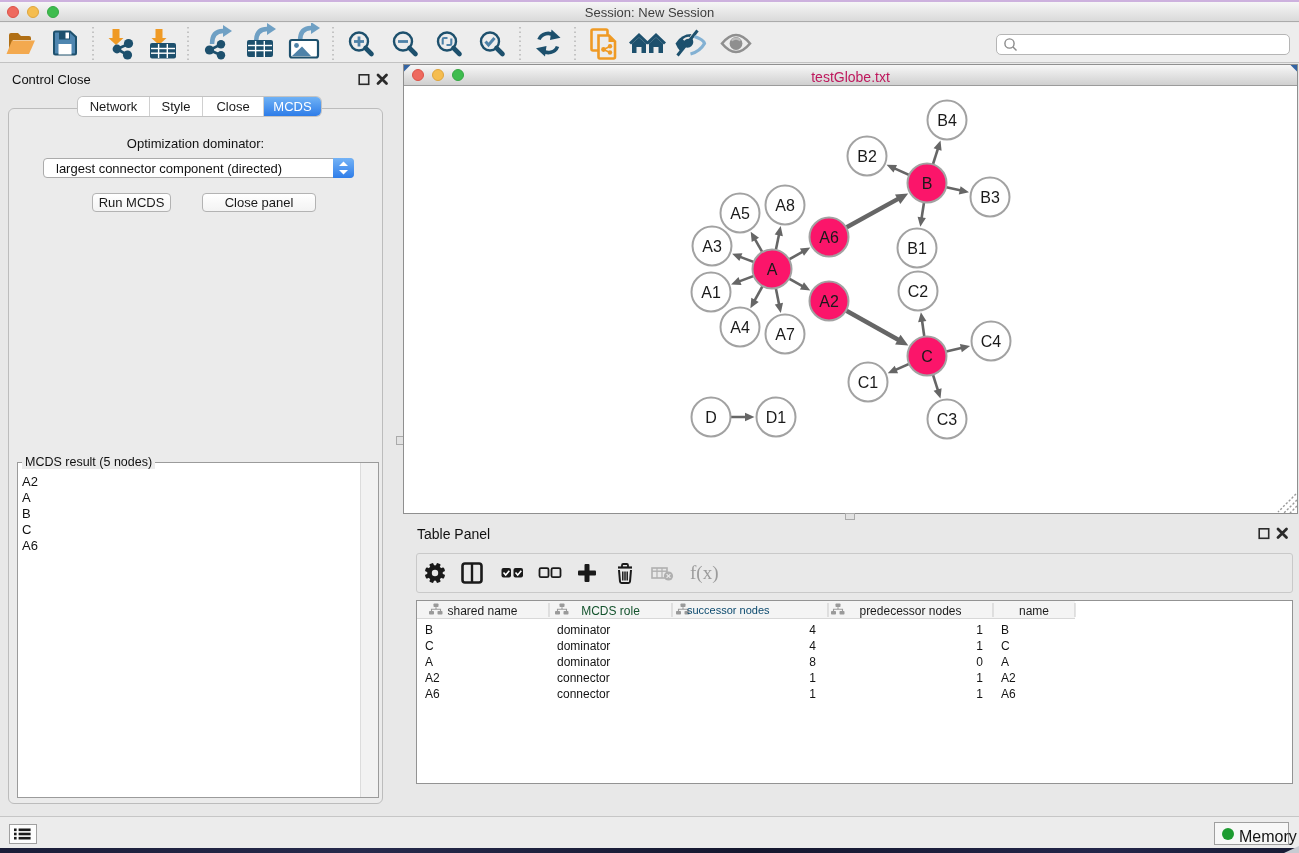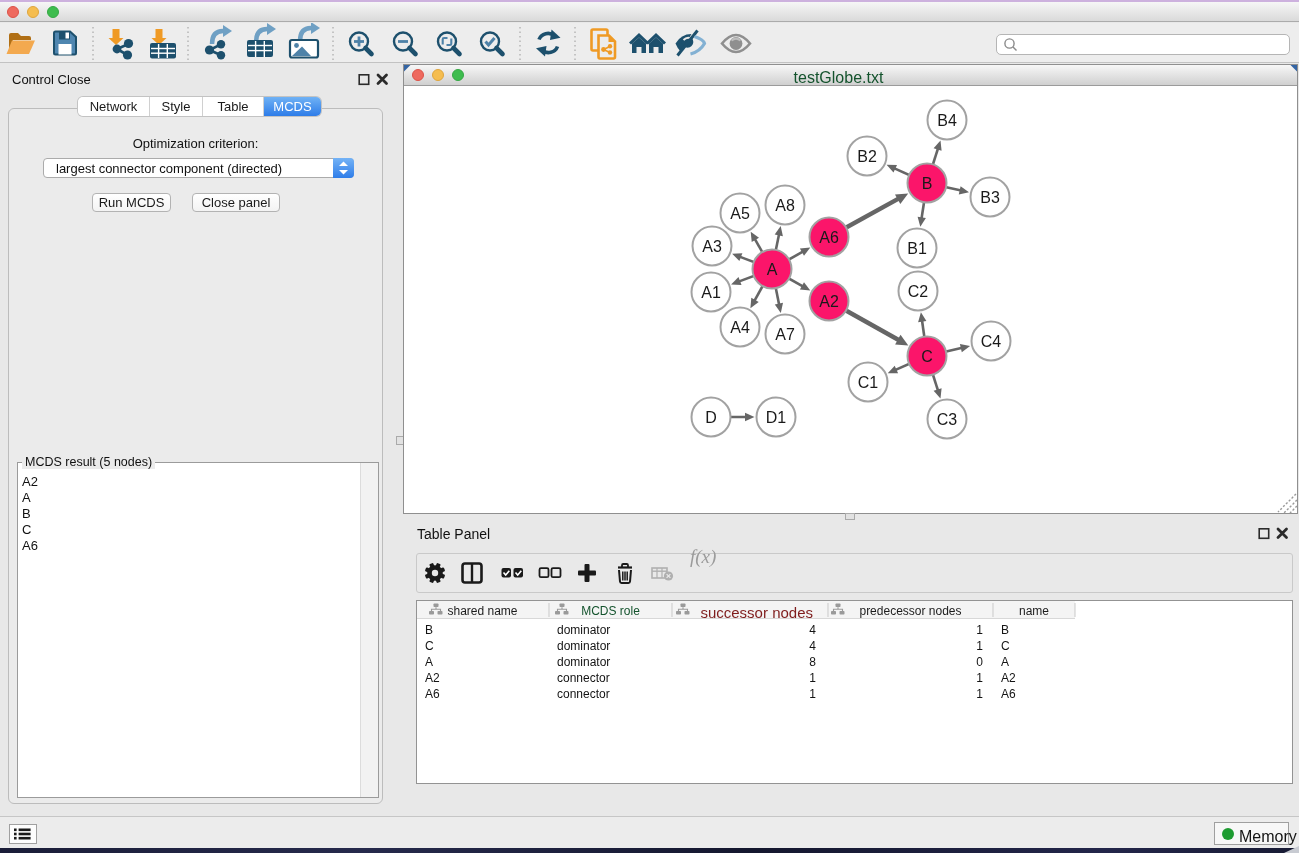--- a/index.html
+++ b/index.html
@@ -11,20 +11,21 @@
 .seg .sel{background:linear-gradient(#70b2f5,#2d7ce8);color:#fff}
 .btn{position:absolute;background:linear-gradient(#ffffff,#f3f3f3);border:1px solid #b3b3b3;border-radius:4px;font-size:13px;color:#1a1a1a;text-align:center}
 </style></head><body>
 <div id="app">
 
 <div class="abs" style="left:0;top:0;width:1299px;height:2px;background:#cdb1de"></div>
 <div class="abs" style="left:0;top:2px;width:1299px;height:20px;background:linear-gradient(#f6f6f6,#dadada);border-bottom:1px solid #ababab"></div>
 <div class="tl" style="left:7px;top:6px;background:#ee6a5f;border:1px solid #dc5248"></div>
 <div class="tl" style="left:27px;top:6px;background:#f5bd4f;border:1px solid #dfa53c"></div>
 <div class="tl" style="left:47px;top:6px;background:#3ebc4e;border:1px solid #35a844"></div>
+<div class="abs" style="left:0;top:5px;width:1299px;text-align:center;font-size:13px;color:#3e3e3e">Session: New Session</div>
 <div class="abs" style="left:0;top:23px;width:1299px;height:40px;background:#ededed;border-bottom:1px solid #c2c2c2"></div>
 <svg class="abs" style="left:0;top:23px" width="770" height="40">
       <line x1="93" y1="4" x2="93" y2="37" stroke="#9a9a9a" stroke-width="1" stroke-dasharray="1.5,3"></line>
       <line x1="188" y1="4" x2="188" y2="37" stroke="#9a9a9a" stroke-width="1" stroke-dasharray="1.5,3"></line>
       <line x1="333" y1="4" x2="333" y2="37" stroke="#9a9a9a" stroke-width="1" stroke-dasharray="1.5,3"></line>
       <line x1="520" y1="4" x2="520" y2="37" stroke="#9a9a9a" stroke-width="1" stroke-dasharray="1.5,3"></line>
       <line x1="575" y1="4" x2="575" y2="37" stroke="#9a9a9a" stroke-width="1" stroke-dasharray="1.5,3"></line>
       <path d="M9,29 L9,12 Q9,10 11,10 L18,10 L21,13 L29,13 Q31,13 31,15 L31,17 L13,17 Z" fill="#b06f15"></path>
       <path d="M6.5,31 L12,17.5 L35,17.5 L29,31 Z" fill="#f3a94f"></path>
       <path d="M54,10 Q54,8.5 55.5,8.5 L70,8.5 L76,14 L76,30 Q76,31.5 74.5,31.5 L55.5,31.5 Q54,31.5 54,30 Z" fill="#4f86b0" stroke="#1d506d" stroke-width="2"></path>
@@ -126,50 +127,50 @@
     </svg>
 
 <div class="abs" style="left:12px;top:72px;font-size:13px;color:#111">Control Close</div>
 <svg class="abs" style="left:358px;top:73px" width="32" height="13">
 <rect x="1.2" y="1.8" width="9.5" height="9.5" fill="none" stroke="#2b2b2b" stroke-width="1.6"></rect>
 <path d="M20,2 l8.5,8.5 M28.5,2 L20,10.5" stroke="#2b2b2b" stroke-width="2.8" stroke-linecap="round"></path>
     </svg>
 <div class="seg" style="left:78px;top:97px;height:19px">
 <div style="width:72px">Network</div>
       <div style="width:53px">Style</div>
-      <div style="width:61px">Table</div>
+      <div style="width:61px">Close</div>
       <div class="sel" style="width:57px">MCDS</div>
 </div>
 <div class="abs" style="left:8px;top:108px;width:375px;height:696px;background:#ebebeb;border:1px solid #bcbcbc;border-radius:6px"></div>
-<div class="abs" style="left:8px;top:136px;width:375px;text-align:center;font-size:13px;color:#111">Optimization criterion:</div>
+<div class="abs" style="left:8px;top:136px;width:375px;text-align:center;font-size:13px;color:#111">Optimization dominator:</div>
 <div class="abs" style="left:43px;top:158px;width:311px;height:20px;background:#fff;border:1px solid #ababab;border-radius:4px"></div>
 <div class="abs" style="left:56px;top:161px;font-size:13px;color:#111">largest connector component (directed)</div>
 <div class="abs" style="left:333px;top:158px;width:21px;height:20px;background:linear-gradient(#74b3f6,#2e7de9);border-radius:0 4px 4px 0"></div>
 <svg class="abs" style="left:336px;top:160px" width="15" height="16">
       <polygon points="7.5,1.5 12,6 3,6" fill="#fff"></polygon>
       <polygon points="7.5,14.5 12,10 3,10" fill="#fff"></polygon>
     </svg>
 <div class="btn" style="left:92px;top:193px;width:79px;height:19px;line-height:17px">Run MCDS</div>
-<div class="btn" style="left:192px;top:193px;width:88px;height:19px;line-height:17px">Close panel</div>
+<div class="btn" style="left:202px;top:193px;width:114px;height:19px;line-height:17px">Close panel</div>
 <div class="abs" style="left:17px;top:462px;width:362px;height:336px;background:#fff;border:1px solid #9b9b9b"></div>
 <div class="abs" style="left:360px;top:463px;width:18px;height:334px;background:#f2f2f2;border-left:1px solid #dcdcdc"></div>
 <div class="abs" style="left:22px;top:455px;font-size:12.5px;color:#111;background:#ebebeb;padding:0 3px">MCDS result (5 nodes)</div>
 <div class="abs" style="left:22px;top:474px;font-size:13px;color:#111;line-height:16px">A2<br>A<br>B<br>C<br>A6</div>
 <div class="abs" style="left:396px;top:436px;width:8px;height:9px;background:#e2e2e2;border:1px solid #aaa"></div>
 
 <div class="abs" style="left:403px;top:64px;width:895px;height:450px;background:#fff;border:1px solid #8f8f8f"></div>
 <div class="abs" style="left:404px;top:65px;width:893px;height:21px;background:linear-gradient(#f7f7f7,#d0d0d0);border-bottom:1px solid #9b9b9b"></div>
 <svg class="abs" style="left:404px;top:65px" width="893" height="8">
       <polygon points="0,0 6.5,0 0,6.5" fill="#3465a4"></polygon>
       <polygon points="893,0 886.5,0 893,6.5" fill="#3465a4"></polygon>
     </svg>
 <div class="tl" style="left:412px;top:69px;background:#ee6a5f;border:1px solid #dc5248"></div>
 <div class="tl" style="left:432px;top:69px;background:#f5bd4f;border:1px solid #dfa53c"></div>
 <div class="tl" style="left:452px;top:69px;background:#3ebc4e;border:1px solid #35a844"></div>
-<div class="abs" style="left:392px;top:69px;width:893px;text-align:center;font-size:16px;color:#14532d">testGlobe.txt</div>
+<div class="abs" style="left:404px;top:69px;width:893px;text-align:center;font-size:14px;color:#be185d">testGlobe.txt</div>
 <svg class="abs" style="left:404px;top:86px" width="892" height="426">
 <line x1="368.0" y1="183.0" x2="334.6" y2="195.6" stroke="#666666" stroke-width="2.6"></line>
 <polygon points="327.1,198.4 334.5,191.1 337.5,199.0" fill="#666666"></polygon>
 <line x1="368.0" y1="183.0" x2="335.5" y2="170.6" stroke="#666666" stroke-width="2.6"></line>
 <polygon points="328.1,167.7 338.4,167.2 335.4,175.0" fill="#666666"></polygon>
 <line x1="368.0" y1="183.0" x2="350.6" y2="152.6" stroke="#666666" stroke-width="2.6"></line>
 <polygon points="346.7,145.7 355.0,151.8 347.7,156.0" fill="#666666"></polygon>
 <line x1="368.0" y1="183.0" x2="375.1" y2="147.9" stroke="#666666" stroke-width="2.6"></line>
 <polygon points="376.7,140.1 378.9,150.2 370.7,148.5" fill="#666666"></polygon>
 <line x1="368.0" y1="183.0" x2="350.3" y2="215.2" stroke="#666666" stroke-width="2.6"></line>
@@ -289,21 +290,21 @@
         <line x1="208" y1="18.5" x2="208" y2="27.5" stroke-width="1.5"></line>
         <line x1="210.2" y1="18.5" x2="210.2" y2="27.5" stroke-width="1.5"></line>
       </g>
       <rect x="235" y="15" width="15" height="10" fill="none" stroke="#b0b0b0" stroke-width="1.6"></rect>
       <line x1="235" y1="18.2" x2="250" y2="18.2" stroke="#b0b0b0" stroke-width="1.4"></line>
       <line x1="240" y1="15" x2="240" y2="25" stroke="#b0b0b0" stroke-width="1.2"></line>
       <line x1="245" y1="15" x2="245" y2="25" stroke="#b0b0b0" stroke-width="1.2"></line>
       <circle cx="251.5" cy="23" r="4.6" fill="#b0b0b0"></circle>
       <path d="M249.6,21.1 l3.8,3.8 M253.4,21.1 l-3.8,3.8" stroke="#e8e8e8" stroke-width="1.3"></path>
     </svg>
-<div class="abs" style="left:690px;top:546px;font-family:'Liberation Serif',serif;font-style:italic;font-size:19px;color:#9b9b9b">f(x)</div>
+<div class="abs" style="left:690px;top:562px;font-family:'Liberation Serif',serif;font-size:19px;color:#9b9b9b">f(x)</div>
 <div class="abs" style="left:416px;top:600px;width:877px;height:184px;background:#fff;border:1px solid #939393"></div>
 <div class="abs" style="left:417px;top:601px;width:658px;height:18px;background:#f4f4f4;border-bottom:1px solid #d8d8d8"></div>
 <svg class="abs" style="left:418px;top:601px" width="873" height="18">
       <g stroke="#c9c9c9" stroke-width="1">
         <line x1="131" y1="2" x2="131" y2="16"></line>
         <line x1="254" y1="2" x2="254" y2="16"></line>
         <line x1="410" y1="2" x2="410" y2="16"></line>
         <line x1="575" y1="2" x2="575" y2="16"></line>
         <line x1="657" y1="2" x2="657" y2="16"></line>
       </g>
@@ -343,21 +344,21 @@
         <rect x="4.5" y="0.5" width="5" height="3.6" rx="0.8"></rect>
         <rect x="0" y="8" width="5" height="3.6" rx="0.8"></rect>
         <rect x="8.5" y="8" width="5" height="3.6" rx="0.8"></rect>
       </g>
       <g stroke="#9a9a9a" stroke-width="1.1" fill="none">
         <path d="M7,4.2 v2 M2.5,8 v-1.8 h9 v1.8"></path>
       </g>
     </svg>
 <div class="abs" style="left:430px;top:604px;width:105px;text-align:center;font-size:12px;color:#1c1c1c">shared name</div>
 <div class="abs" style="left:565px;top:604px;width:91px;text-align:center;font-size:12px;color:#14532d">MCDS role</div>
-<div class="abs" style="left:687px;top:604px;width:126px;text-align:right;font-size:15px;color:#7f1d1d">successor nodes</div>
+<div class="abs" style="left:687px;top:604px;width:126px;text-align:left;font-size:11px;color:#0c4a6e">successor nodes</div>
 <div class="abs" style="left:848px;top:604px;width:125px;text-align:center;font-size:12px;color:#1c1c1c">predecessor nodes</div>
 <div class="abs" style="left:994px;top:604px;width:80px;text-align:center;font-size:12px;color:#1c1c1c">name</div>
 <div class="abs" style="left:425px;top:623px;font-size:12px;color:#141414">B</div>
 <div class="abs" style="left:557px;top:623px;font-size:12px;color:#141414">dominator</div>
 <div class="abs" style="left:716px;top:623px;width:100px;text-align:right;font-size:12px;color:#141414">4</div>
 <div class="abs" style="left:883px;top:623px;width:100px;text-align:right;font-size:12px;color:#141414">1</div>
 <div class="abs" style="left:1001px;top:623px;font-size:12px;color:#141414">B</div>
 <div class="abs" style="left:425px;top:639px;font-size:12px;color:#141414">C</div>
 <div class="abs" style="left:557px;top:639px;font-size:12px;color:#141414">dominator</div>
 <div class="abs" style="left:716px;top:639px;width:100px;text-align:right;font-size:12px;color:#141414">4</div>

